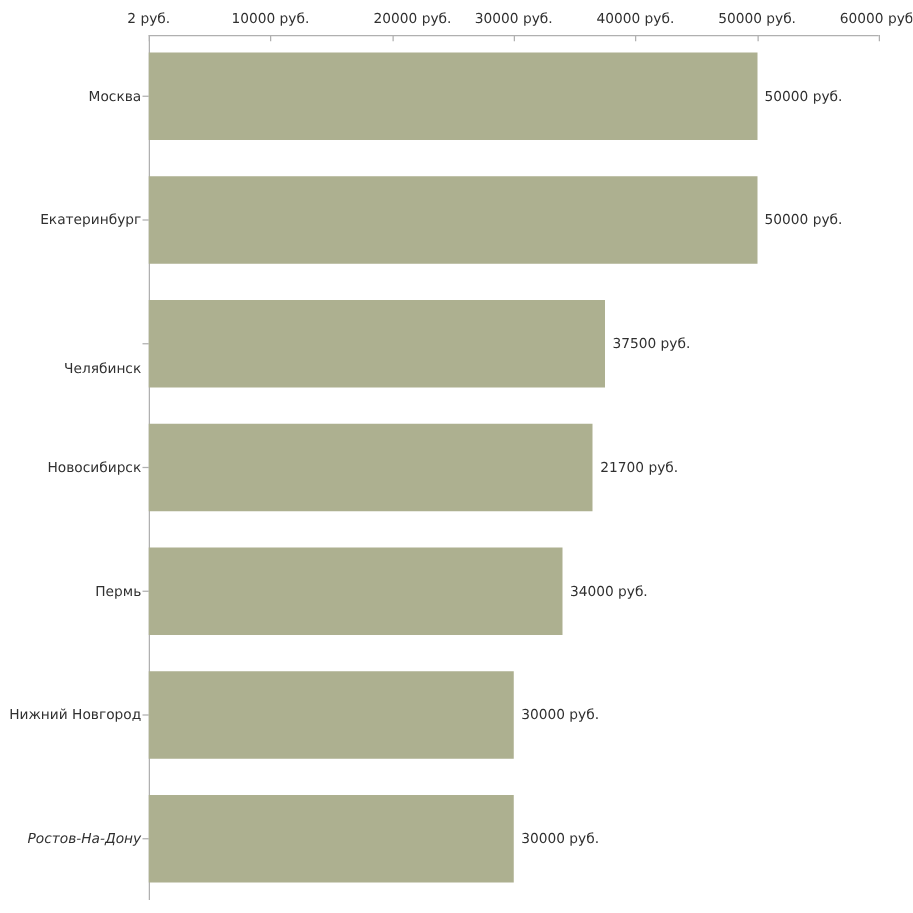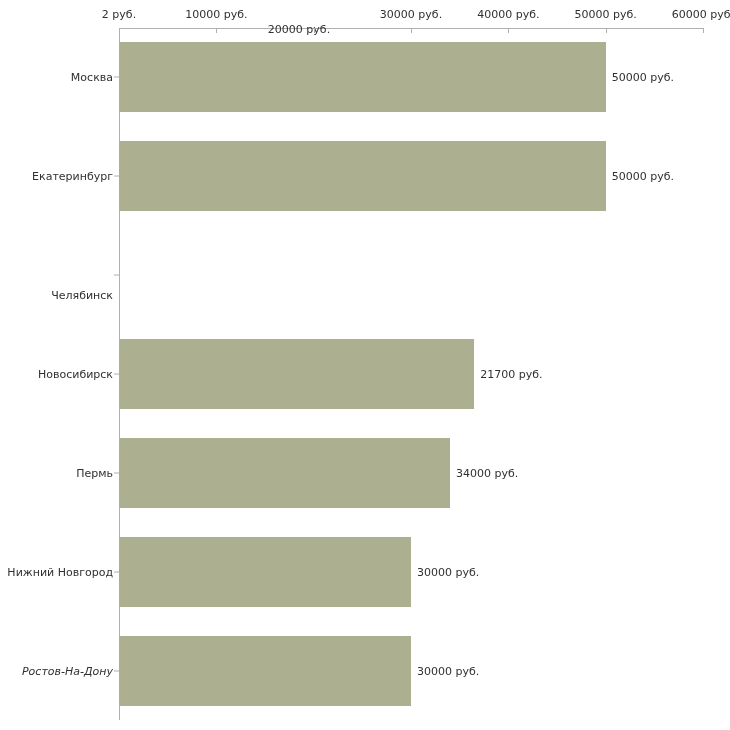--- a/index.html
+++ b/index.html
@@ -101,21 +101,21 @@
 <div id="chart-root">
 
   <div class="axis-line" id="x-axis-line"></div>
   <div class="axis-line" id="y-axis-line"></div>
 
   <div id="x-ticks">
       <div class="x-tick-label" style="left: 119px;">2 руб.</div>
       <div class="tick-mark" style="left: 119px;"></div>
       <div class="x-tick-label" style="left: 216.333px;">10000 руб.</div>
       <div class="tick-mark" style="left: 216.333px;"></div>
-      <div class="x-tick-label" style="left: 299px; margin-top: 15px;">20000 руб.</div>
+      <div class="x-tick-label" style="left: 330px;">20000 руб.</div>
       <div class="tick-mark" style="left: 313.667px;"></div>
       <div class="x-tick-label" style="left: 411px;">30000 руб.</div>
       <div class="tick-mark" style="left: 411px;"></div>
       <div class="x-tick-label" style="left: 508.333px;">40000 руб.</div>
       <div class="tick-mark" style="left: 508.333px;"></div>
       <div class="x-tick-label" style="left: 605.667px;">50000 руб.</div>
       <div class="tick-mark" style="left: 605.667px;"></div>
       <div class="x-tick-label" style="left: 703px;">60000 руб.</div>
       <div class="tick-mark" style="left: 703px;"></div>
     </div>
@@ -138,20 +138,24 @@
 
   <div id="plot-area">
       <div class="bar-row" style="top: 14.4286px; height: 70px;">
         <div class="bar" style="width: 486.667px; background: rgb(173, 176, 144);"></div>
         <div class="bar-value" style="left: 492.667px;">50000 руб.</div>
       </div>
       <div class="bar-row" style="top: 113.286px; height: 70px;">
         <div class="bar" style="width: 486.667px; background: rgb(173, 176, 144);"></div>
         <div class="bar-value" style="left: 492.667px;">50000 руб.</div>
       </div>
+      <div class="bar-row" style="top: 212.143px; height: 70px;">
+        <div class="bar" style="width: 365px; background: rgb(173, 176, 144);"></div>
+        <div class="bar-value" style="left: 371px;">37500 руб.</div>
+      </div>
       <div class="bar-row" style="top: 311px; height: 70px;">
         <div class="bar" style="width: 355.267px; background: rgb(173, 176, 144);"></div>
         <div class="bar-value" style="left: 361.267px;">21700 руб.</div>
       </div>
       <div class="bar-row" style="top: 409.857px; height: 70px;">
         <div class="bar" style="width: 330.933px; background: rgb(173, 176, 144);"></div>
         <div class="bar-value" style="left: 336.933px;">34000 руб.</div>
       </div>
       <div class="bar-row" style="top: 508.714px; height: 70px;">
         <div class="bar" style="width: 292px; background: rgb(173, 176, 144);"></div>

